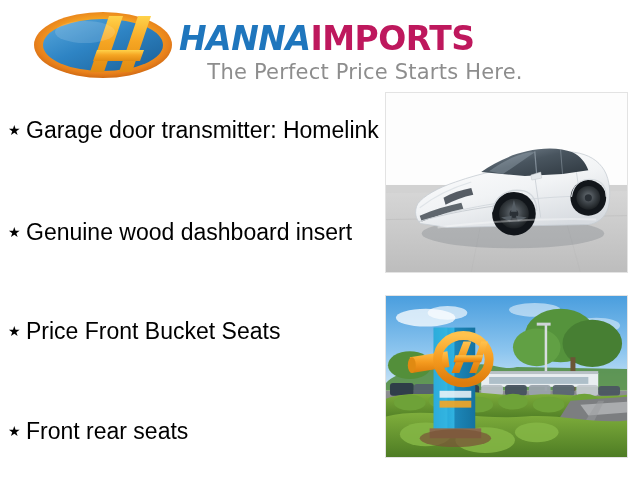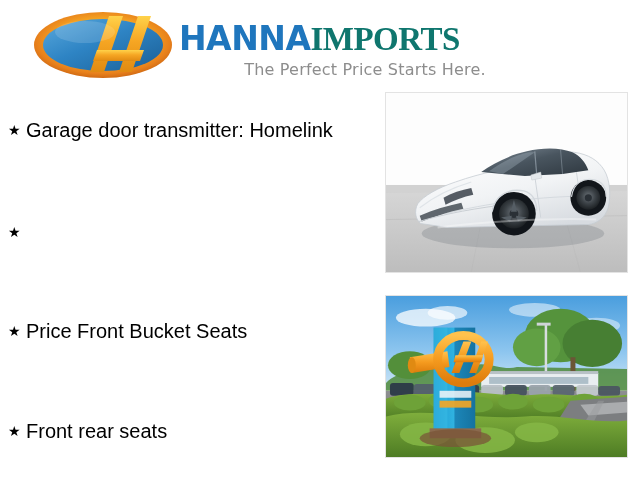--- a/index.html
+++ b/index.html
@@ -40,32 +40,32 @@
     width: 344px; height: 38px;
     white-space: nowrap;
     font-family: "DejaVu Sans", sans-serif;
     font-weight: bold;
     font-size: 33px;
     letter-spacing: -0.5px;
     line-height: 38px;
   }
   .wm-hanna {
     color: #1f76bd;
+    font-style: italic;
   }
   .wm-imports {
-    color: #0f766e;
-    font-family: Liberation Serif, serif;
+    color: #be185d;
   }
   #logo-tagline {
     position: absolute;
     left: 172px; top: 52px;
     width: 320px;
     text-align: center;
     font-family: "DejaVu Sans", sans-serif;
-    font-size: 16px;
+    font-size: 21px;
     color: #8d8d8d;
     letter-spacing: 0.2px;
     white-space: nowrap;
   }
 
   
   #features-list {
     position: absolute;
     left: 0; top: 92px;
     width: 380px; height: 388px;
@@ -87,21 +87,21 @@
     flex: 0 0 auto;
     width: 18px;
     font-size: 14px;
     line-height: 18px;
     color: #000000;
     text-align: left;
   }
   .feature-label {
     flex: 0 0 auto;
     font-family: "Liberation Sans", sans-serif;
-    font-size: 20px;
+    font-size: 23px;
     line-height: 20px;
     color: #000000;
     white-space: nowrap;
   }
 
   
   .photo-frame {
     position: absolute;
     box-sizing: border-box;
     border: 1px solid #e3e3e3;
@@ -162,20 +162,21 @@
 
 <div id="features-list">
 
   <div class="feature-row r0">
     <span class="bullet-star">★</span>
     <span class="feature-label">Garage door transmitter: Homelink</span>
   </div>
 
   <div class="feature-row r1">
     <span class="bullet-star">★</span>
+    <span class="feature-label">Genuine wood dashboard insert</span>
   </div>
 
   <div class="feature-row r2">
     <span class="bullet-star">★</span>
     <span class="feature-label">Price Front Bucket Seats</span>
   </div>
 
   <div class="feature-row r3">
     <span class="bullet-star">★</span>
     <span class="feature-label">Front rear seats</span>

